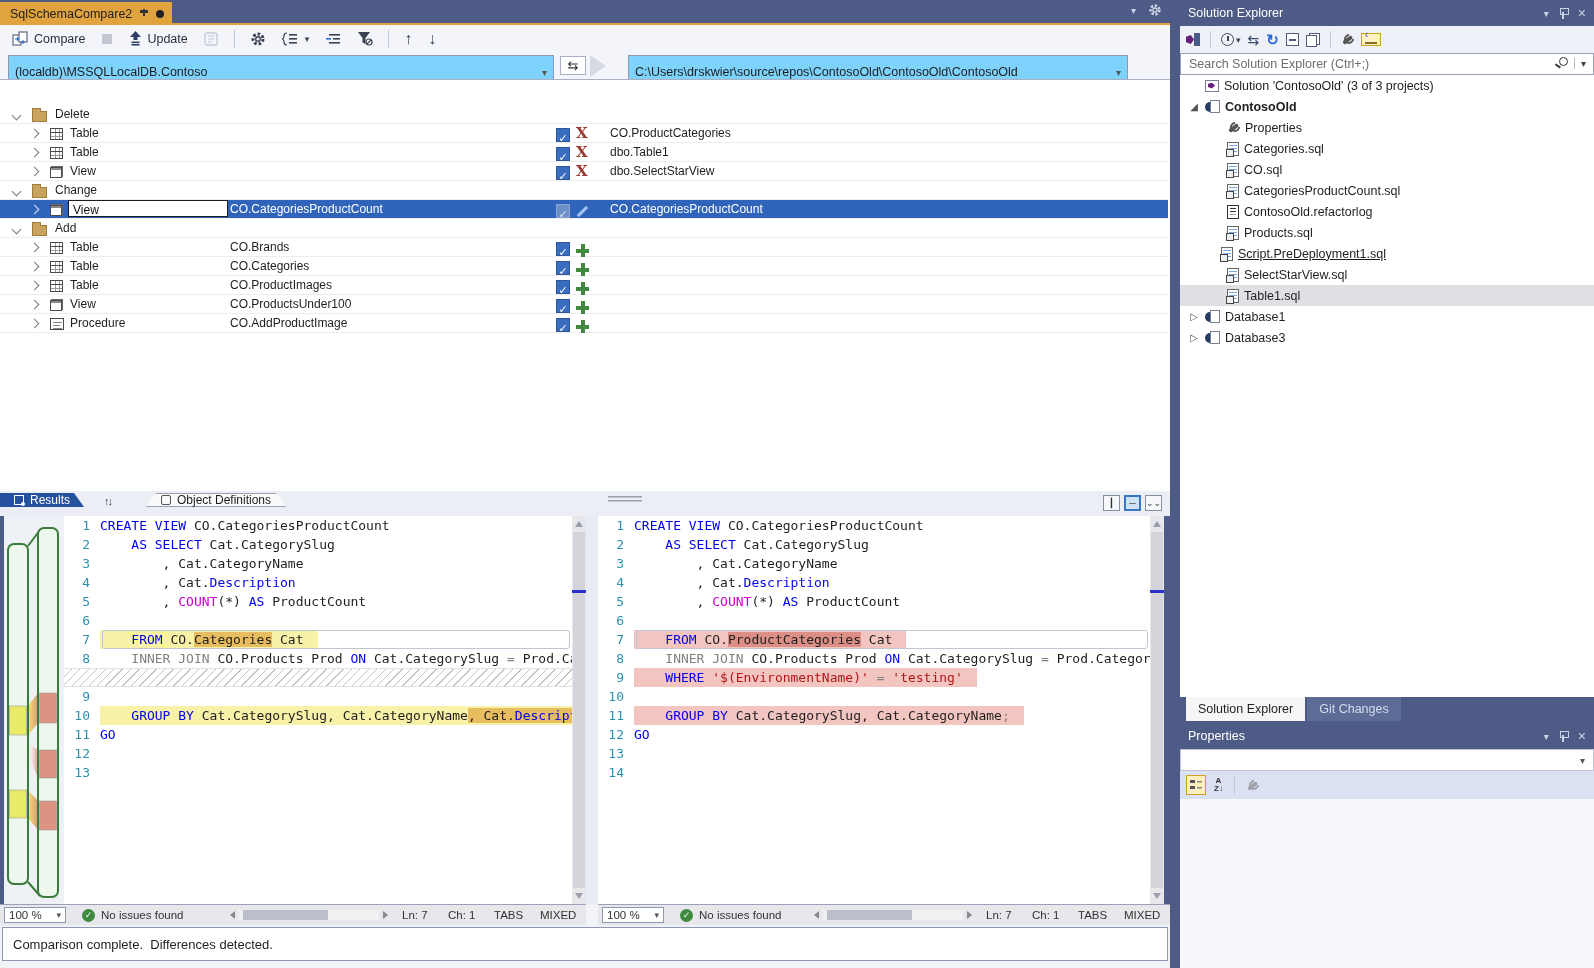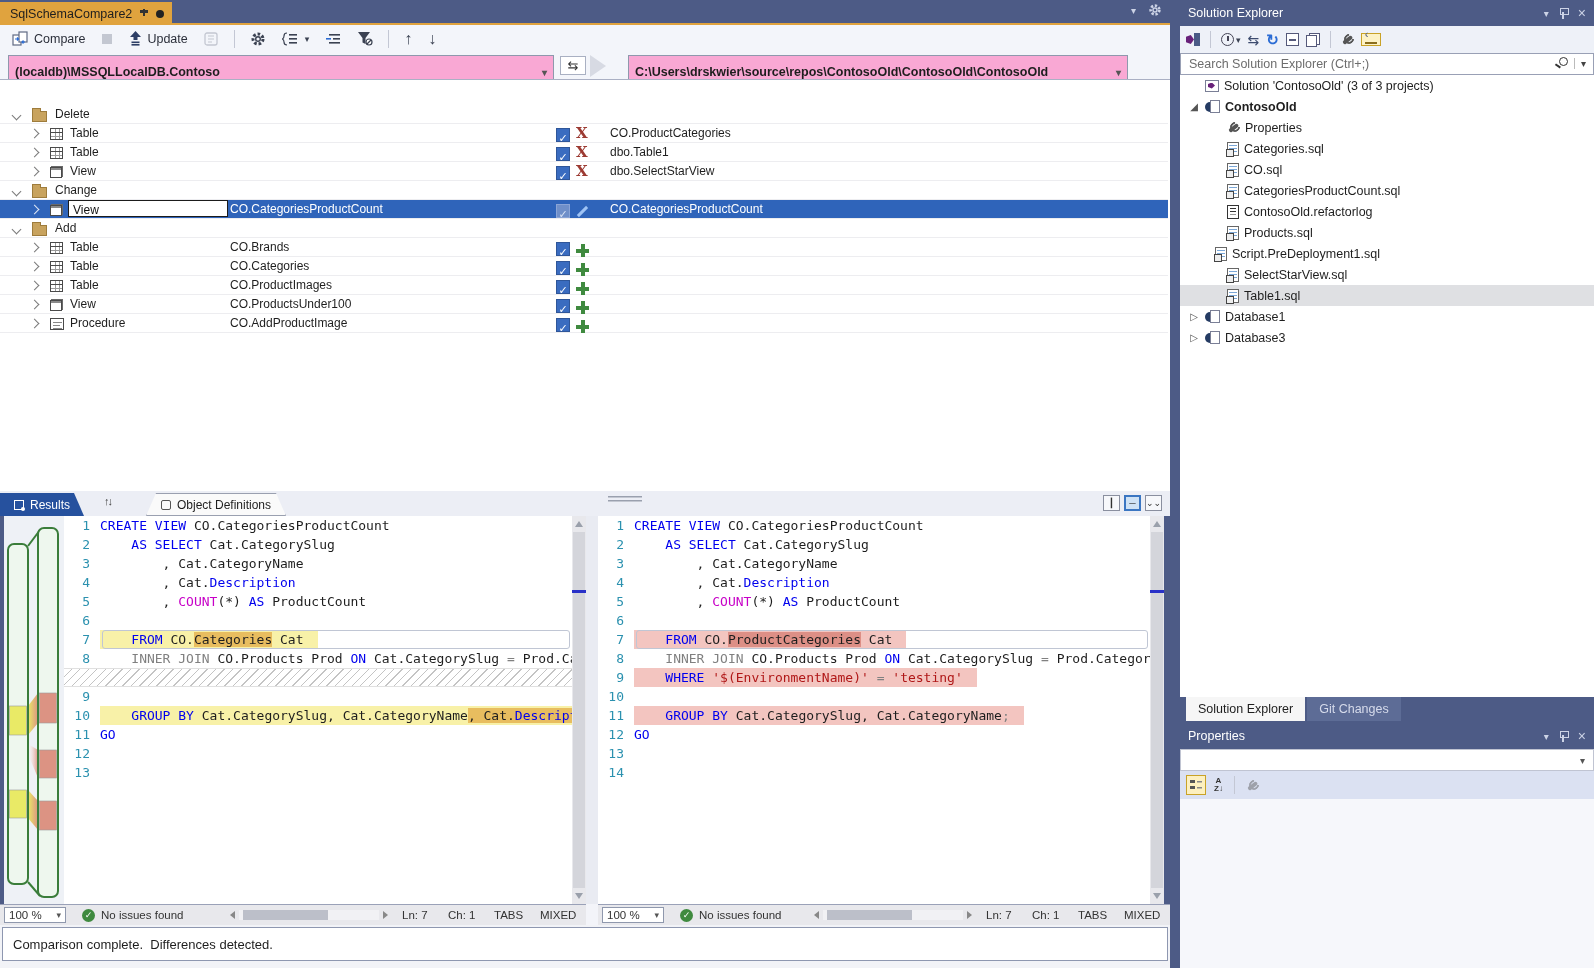--- a/index.html
+++ b/index.html
@@ -21,22 +21,22 @@
   .tabstrip-right { position:absolute; right:8px; top:3px; display:flex; gap:12px; align-items:center; color:#ccd3e6; }
 
   .toolbar { position:absolute; left:0; top:25px; width:100%; height:27px; background:#f3f5fa;
              display:flex; align-items:center; padding-left:8px; gap:8px; color:#2b2f3a; font-size:12.5px; }
   .tbtn { display:flex; align-items:center; gap:5px; padding:2px 4px; }
   .tsep { width:1px; height:18px; background:#c3c7d4; margin:0 3px; }
   .dis { opacity:.45; }
   .arrow-txt { font-size:16px; color:#3b4252; padding:0 4px; }
 
   .combo-row { position:absolute; left:0; top:52px; width:100%; height:27px; background:#f3f5fa; }
-  .combo { position:absolute; top:3px; height:21px; background:#f9a8d4; border:1px solid #8f98ad;
-           display:flex; align-items:center; padding:16px 6px; font-size:12.5px; color:#1e1e1e;font-weight:bold; }
+  .combo { position:absolute; top:3px; height:21px; background:#7dd3fc; border:1px solid #8f98ad;
+           display:flex; align-items:center; padding:16px 6px; font-size:12.5px; color:#1e1e1e; }
   .combo .carr { margin-left:auto; color:#555; font-size:10px; }
   .combo-src { left:8px; width:546px; }
   .combo-tgt { left:628px; width:500px; }
   .swap-btn { position:absolute; left:560px; top:4px; width:26px; height:19px; background:#fff;
               border:1px solid #a9b0c2; display:flex; align-items:center; justify-content:center;
               font-size:13px; color:#333; }
   .swap-arrowhead { position:absolute; left:590px; top:3px; width:0; height:0;
               border-left:16px solid #d7dae3; border-top:11px solid transparent; border-bottom:11px solid transparent; }
 
   
@@ -70,21 +70,21 @@
   .act-x { font-family:"DejaVu Serif", serif; font-weight:bold; color:#9c3a32; font-size:15px; line-height:18px; }
   .act-plus { display:inline-block; width:13px; height:13px; position:relative; margin-top:3px; }
   .act-plus::before { content:""; position:absolute; left:0; top:4.5px; width:13px; height:4px; background:#3f8a3f; }
   .act-plus::after { content:""; position:absolute; left:4.5px; top:0; width:4px; height:13px; background:#3f8a3f; }
   .act-pencil { display:inline-block; width:12px; height:12px; position:relative; margin-top:3px; }
   .act-pencil::before { content:""; position:absolute; left:5px; top:-1px; width:3px; height:13px; background:#9fc3f5; transform:rotate(45deg); }
   .name-box { background:#fff; border:1px solid #1b1b1b; color:#111; height:17px; line-height:15px; padding:0 4px; top:1px; }
 
   
   .results-strip { position:absolute; left:0; top:491px; width:100%; height:25px; background:#eceef5; }
-  .rtab { position:absolute; top:2px; height:23px; display:flex; align-items:center; gap:6px; font-size:12px; padding:0 14px; }
+  .rtab { position:absolute; top:2px; height:14px; display:flex; align-items:center; gap:6px; font-size:12px; padding:0 14px; }
   .rtab.active { left:0; background:#26519e; color:#fff; clip-path:polygon(0 0,calc(100% - 10px) 0,100% 100%,0 100%); }
   .rtab.plain { left:146px; background:#fafafa; border:1px solid #9aa0b0; color:#1e1e1e;
                 clip-path:polygon(10px 0,calc(100% - 10px) 0,100% 100%,0 100%);text-align:right; }
   .sort-btn { position:absolute; left:104px; top:4px; font-size:11px; color:#444; letter-spacing:-2px; }
   .res-ic { display:inline-block; width:10px; height:10px; border:1.5px solid #fff; position:relative; }
   .res-ic::after { content:""; position:absolute; right:-2px; bottom:-2px; width:4px; height:4px; border-radius:50%; background:#fff; }
   .objdef-ic { display:inline-block; width:10px; height:10px; border:1.5px solid #555; border-radius:2px; position:relative; }
   .split-btns { position:absolute; right:8px; top:4px; display:flex; gap:4px; }
   .sbtn { width:17px; height:16px; border:1px solid #8a8f9f; background:#f7f8fb; display:flex; align-items:center; justify-content:center; font-size:9px; color:#333; }
   .sbtn.sel { border:2px solid #3b76c2; background:#cfe2f5; }
@@ -616,21 +616,21 @@
         <div class="trow" style="padding-left: 30px;">
           <span class="exp"></span>
           <span class="ic-refactor"></span>
           <span>ContosoOld.refactorlog</span>
         </div>
         <div class="trow" style="padding-left: 30px;">
           <span class="exp"></span>
           <span class="ic-sqlfile"></span>
           <span>Products.sql</span>
         </div>
-        <div class="trow" style="padding-left: 18px;">
+        <div class="trow" style="padding-left: 24px; text-decoration: underline;">
           <span class="exp"></span>
           <span class="ic-sqlfile"></span>
           <span>Script.PreDeployment1.sql</span>
         </div>
         <div class="trow" style="padding-left: 30px;">
           <span class="exp"></span>
           <span class="ic-sqlfile"></span>
           <span>SelectStarView.sql</span>
         </div>
         <div class="trow sel" style="padding-left: 30px;">

